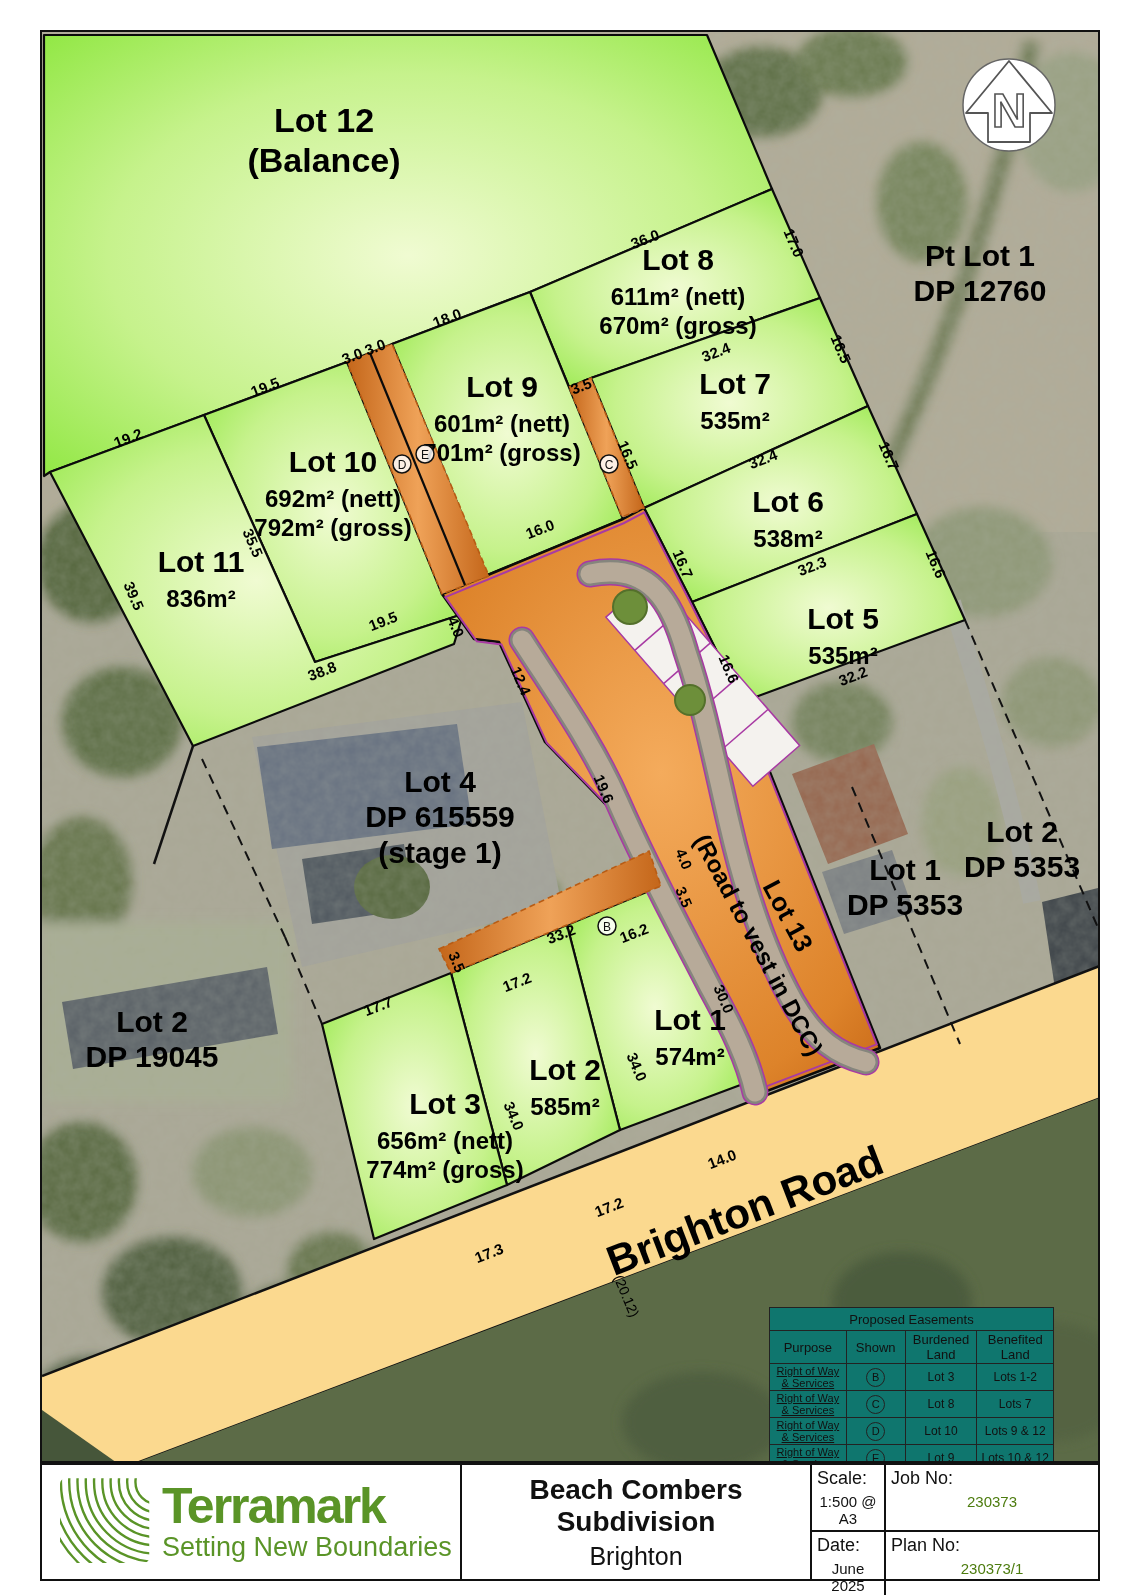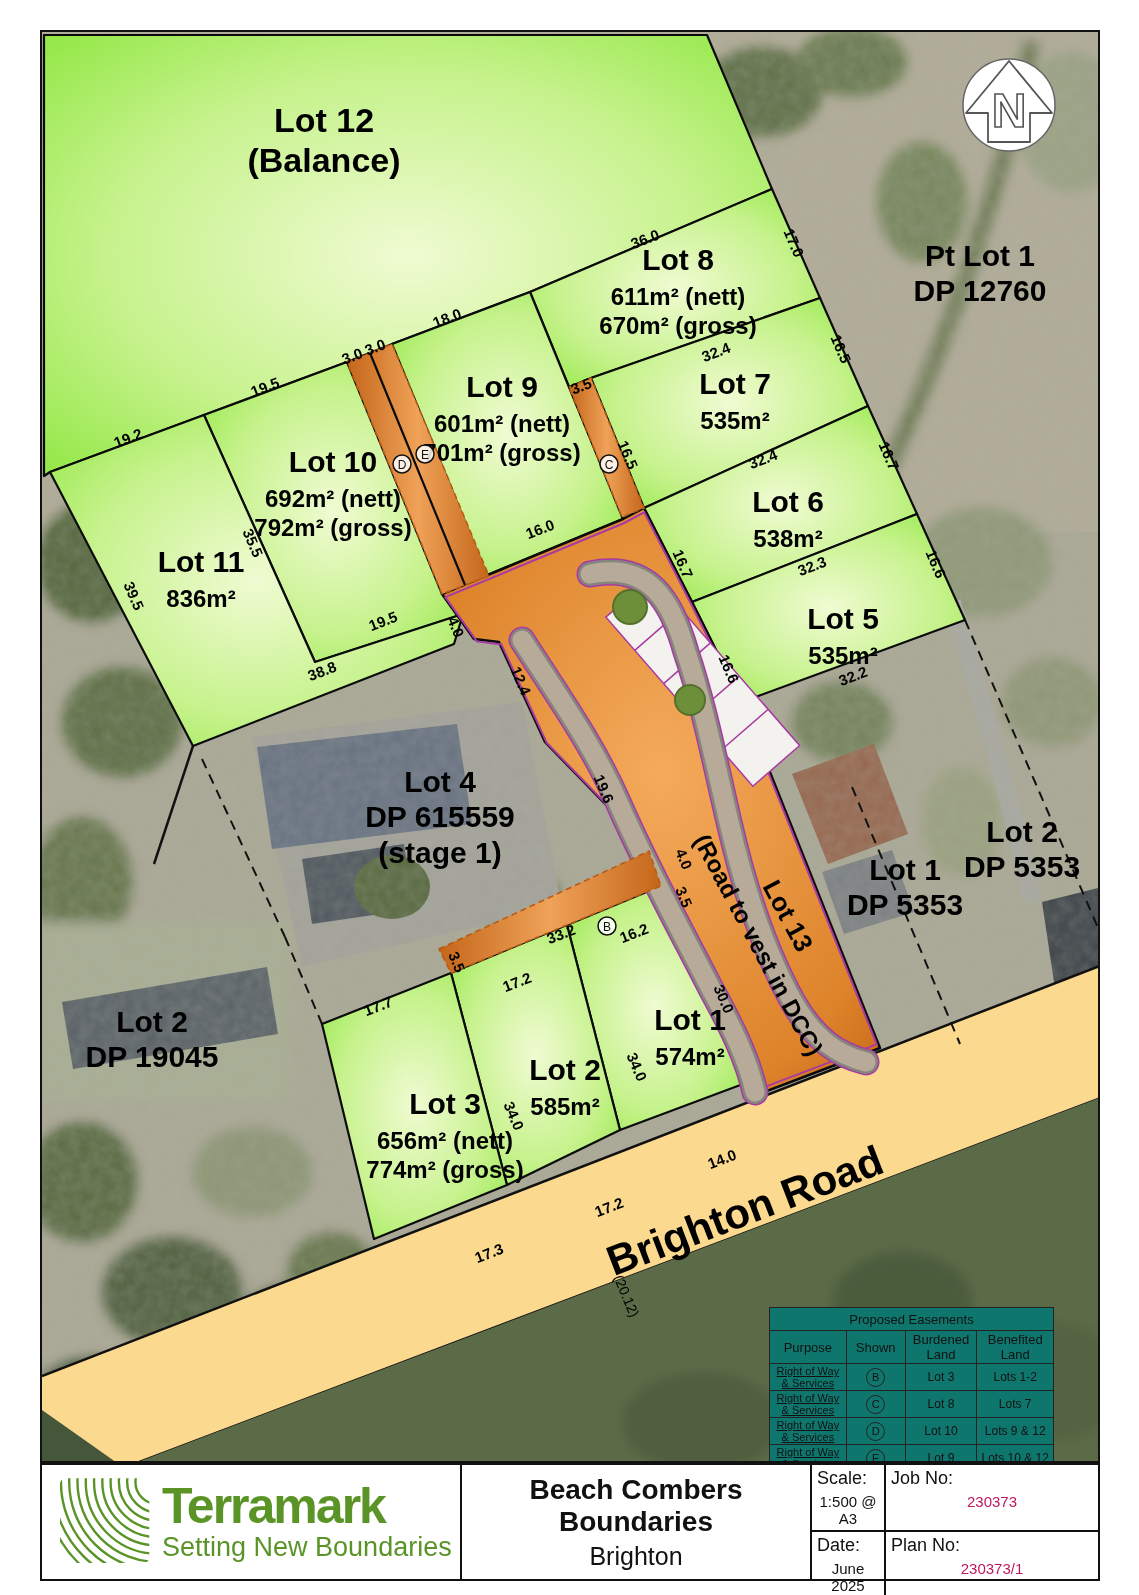--- a/index.html
+++ b/index.html
@@ -28,21 +28,21 @@
   .logo-text .tag{font-size:27px;color:#5a9427;letter-spacing:0px;margin-top:2px;}
   .title-cell{width:350px;display:flex;flex-direction:column;justify-content:center;text-align:center;}
   .title-cell .t1{font-size:28px;font-weight:bold;color:#111;}
   .title-cell .t2{font-size:25px;color:#111;margin-top:4px;}
   .meta{flex:1;display:grid;grid-template-columns:74px 1fr;grid-template-rows:1fr 1fr;}
   .mcell{border-right:2px solid #111;border-bottom:2px solid #111;box-sizing:border-box;padding:3px 5px;font-size:14px;color:#111;}
   .mcell:nth-child(2n){border-right:none;}
   .mcell:nth-child(3),.mcell:nth-child(4){border-bottom:none;}
   .mcell .lab{font-size:18px;}
   .mcell .val{font-size:15px;text-align:center;margin-top:4px;}
-  .red{color:#be185d;}
+  .red{color:#4d7c0f;}
   
   text.dim{font:bold 15px "Liberation Sans",sans-serif;fill:#000;text-anchor:middle;}
   text.dim2{font:14px "Liberation Sans",sans-serif;fill:#000;text-anchor:middle;}
   text.lot{font-weight:bold;text-anchor:middle;fill:#000;font-family:"Liberation Sans",sans-serif;}
 </style>
 </head>
 <body>
 
 <div class="page">
 
@@ -380,21 +380,21 @@
             <circle cx="106" cy="4" r="114"></circle>
             <circle cx="106" cy="4" r="123"></circle>
         </g>
       </svg>
       <div class="logo-text">
         <div class="brand">Terramark</div>
         <div class="tag">Setting New Boundaries</div>
       </div>
     </div>
     <div class="cell title-cell">
-      <div class="t1">Beach Combers Boundaries</div>
+      <div class="t1">Beach Combers Subdivision</div>
       <div class="t2">Brighton</div>
     </div>
     <div class="meta">
       <div class="mcell">
         <div class="lab">Scale:</div>
         <div class="val">1:500 @ A3</div>
       </div>
       <div class="mcell">
         <div class="lab">Job No:</div>
         <div class="val red">230373</div>

